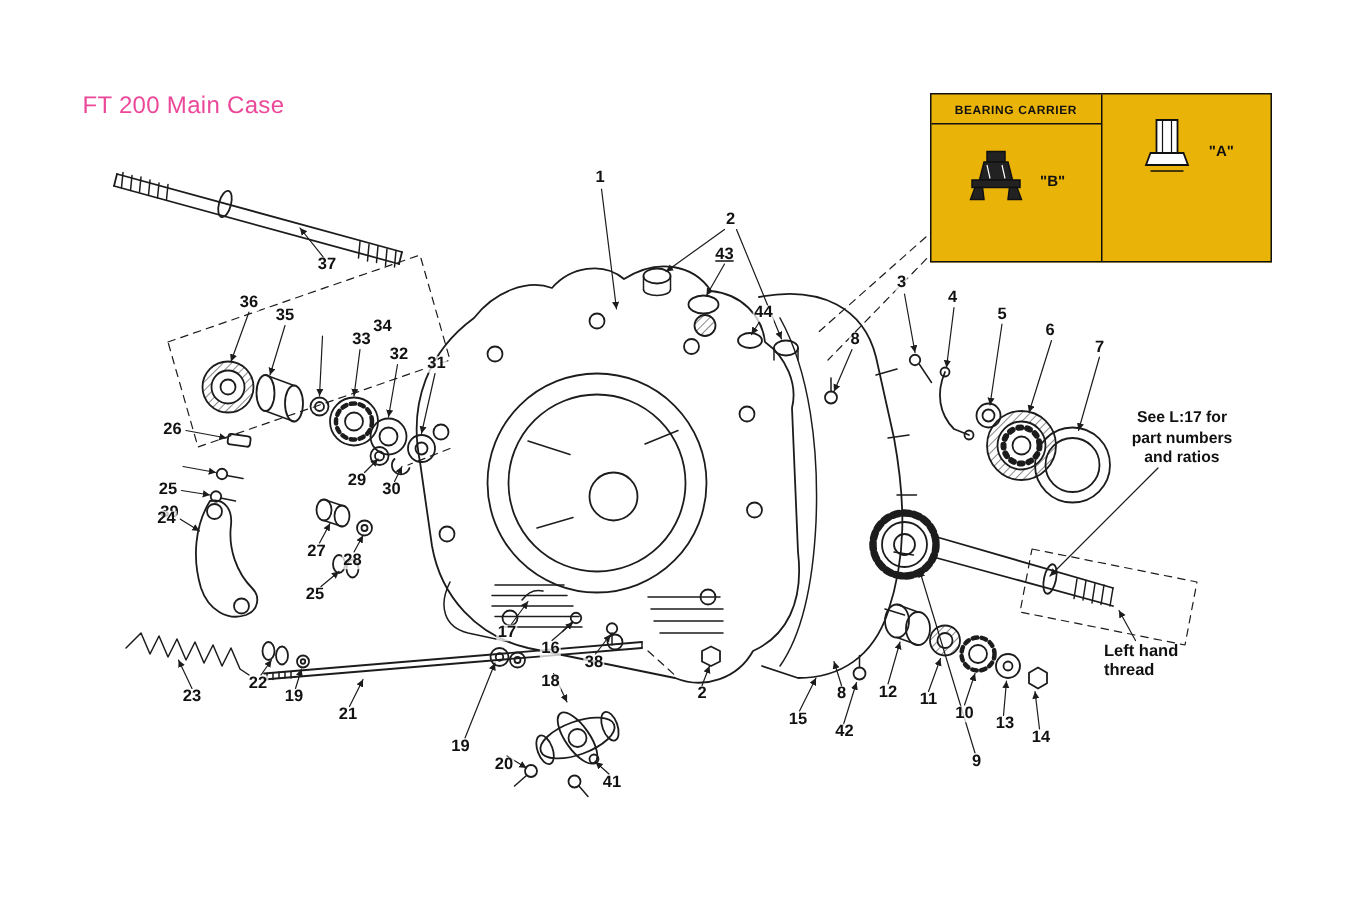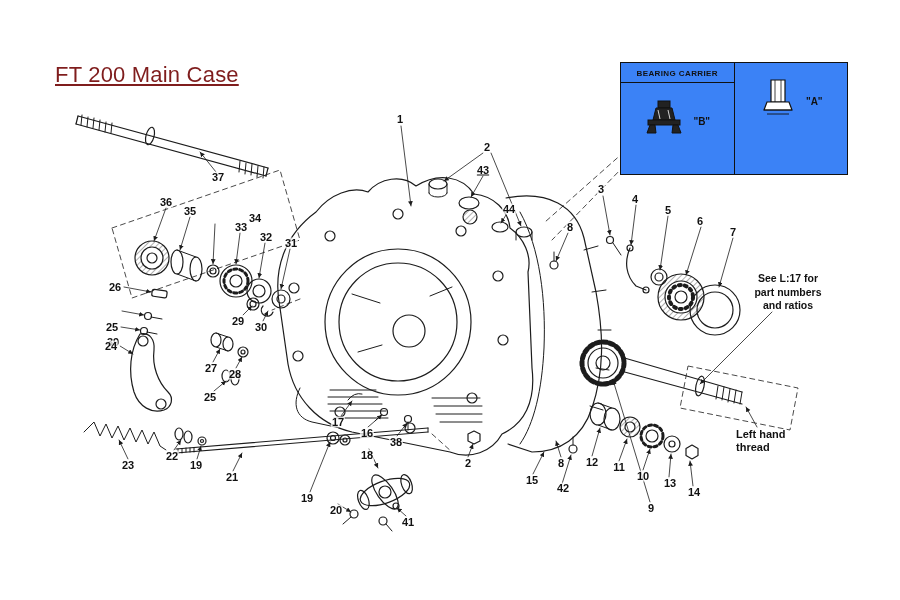--- a/index.html
+++ b/index.html
@@ -1,23 +1,23 @@
 <!DOCTYPE html>
 <html><head>
 <meta charset="utf-8">
 <style>
   * { margin:0; padding:0; box-sizing:border-box; }
   html,body { width:900px; height:600px; }
   body { background:#ffffff; font-family:"Liberation Sans", sans-serif; position:relative; overflow:hidden; color:#111; }
   .stage { position:absolute; inset:0; }
   svg.art { position:absolute; left:0; top:0; }
-  .title { position:absolute; left:55px; top:62px; font-size:22px; letter-spacing:.2px; color:#7f1d1d;text-decoration:underline; }
+  .title { position:absolute; left:55px; top:62px; font-size:16px; letter-spacing:.2px; color:#ec4899; }
   .part-label { position:absolute; transform:translate(-50%,-50%); font-size:11px; font-weight:bold; color:#111;
                 background:rgba(255,255,255,.75); padding:0 1px; line-height:1; }
-  .inset { position:absolute; left:620px; top:62px; width:228px; height:113px; border:1.5px solid #111; background:#3b82f6; display:flex; }
+  .inset { position:absolute; left:620px; top:62px; width:228px; height:113px; border:1.5px solid #111; background:#eab308; display:flex; }
   .inset-col { flex:1; display:flex; flex-direction:column; align-items:center; }
   .inset-col.right { border-left:1.5px solid #111; }
   .inset-header { width:100%; text-align:center; font-size:8px; font-weight:bold; letter-spacing:.4px; padding:6px 2px 4px; border-bottom:1px solid #111; }
   .inset-part { display:flex; align-items:center; gap:9px; margin-top:13px; }
   .inset-code { font-size:10px; font-weight:bold; }
   .ratio-note { position:absolute; left:742px; top:272px; width:92px; font-size:10.5px; font-weight:bold; text-align:center; line-height:1.3; white-space:pre-line; }
   .thread-note { position:absolute; left:736px; top:428px; width:76px; font-size:11px; font-weight:bold; line-height:1.2; white-space:pre-line; }
 </style>
 </head>
 <body>

